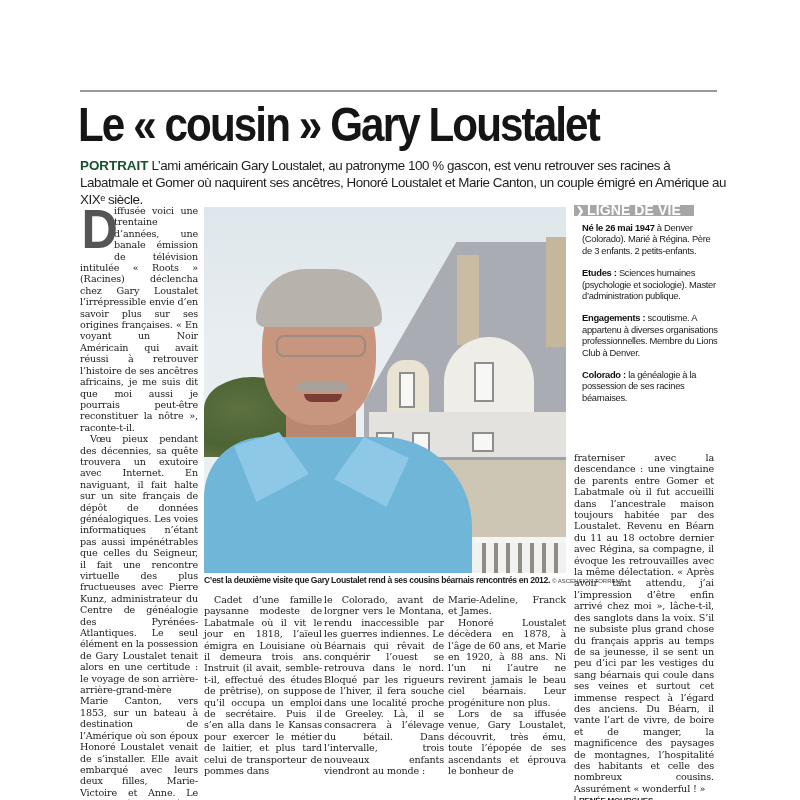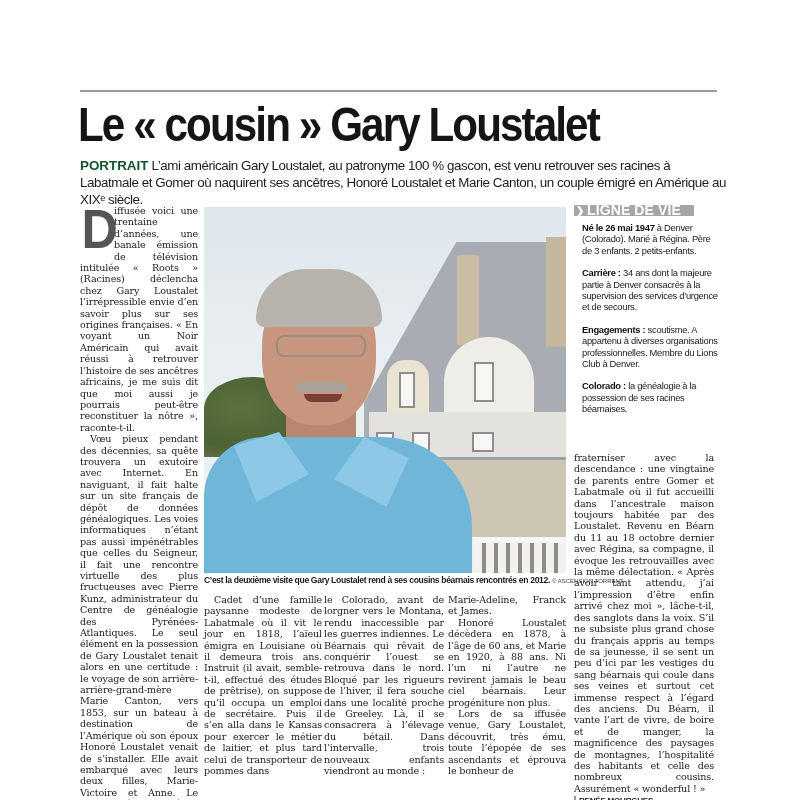--- a/index.html
+++ b/index.html
@@ -152,21 +152,21 @@
   <p>Honoré Loustalet décèdera en 1878, à l’âge de 60 ans, et Marie en 1920, à 88 ans. Ni l’un ni l’autre ne revirent jamais le beau ciel béarnais. Leur progéniture non plus.</p>
   <p>Lors de sa iffusée venue, Gary Loustalet, découvrit, très ému, toute l’épopée de ses ascendants et éprouva le bonheur de</p>
 </div>
 
 <div class="sidebar">
   <div class="sidebar-head">
     <span class="chev">❯</span>
     <span class="label">LIGNE DE VIE</span>
   </div>
   <div class="entry"><b>Né le 26 mai 1947</b><span> à Denver (Colorado). Marié à Régina. Père de 3 enfants. 2 petits-enfants.</span></div>
-  <div class="entry"><b>Carrière :</b><span> 34 ans dont la majeure partie à Denver consacrés à la supervision des services d’urgence et de secours.</span></div>
+  <div class="entry"><b>Etudes :</b><span> Sciences humaines (psychologie et sociologie). Master d’administration publique.</span></div>
   <div class="entry"><b>Engagements :</b><span> scoutisme. A appartenu à diverses organisations professionnelles. Membre du Lions Club à Denver.</span></div>
   <div class="entry"><b>Colorado :</b><span> la généalogie à la possession de ses racines béarnaises.</span></div>
 </div>
 
 <div class="col col5">
   <p class="noindent">fraterniser avec la descendance : une vingtaine de parents entre Gomer et Labatmale où il fut accueilli dans l’ancestrale maison toujours habitée par des Loustalet. Revenu en Béarn du 11 au 18 octobre dernier avec Régina, sa compagne, il évoque les retrouvailles avec la même délectation. « Après avoir tant attendu, j’ai l’impression d’être enfin arrivé chez moi », lâche-t-il, des sanglots dans la voix. S’il ne subsiste plus grand chose du français appris au temps de sa jeunesse, il se sent un peu d’ici par les vestiges du sang béarnais qui coule dans ses veines et surtout cet immense respect à l’égard des anciens. Du Béarn, il vante l’art de vivre, de boire et de manger, la magnificence des paysages de montagnes, l’hospitalité des habitants et celle des nombreux cousins. Assurément « wonderful ! »</p>
   <div class="byline"><span class="bar"></span><span>RENÉE MOURGUES</span></div>
 </div>
 
 </body></html>

